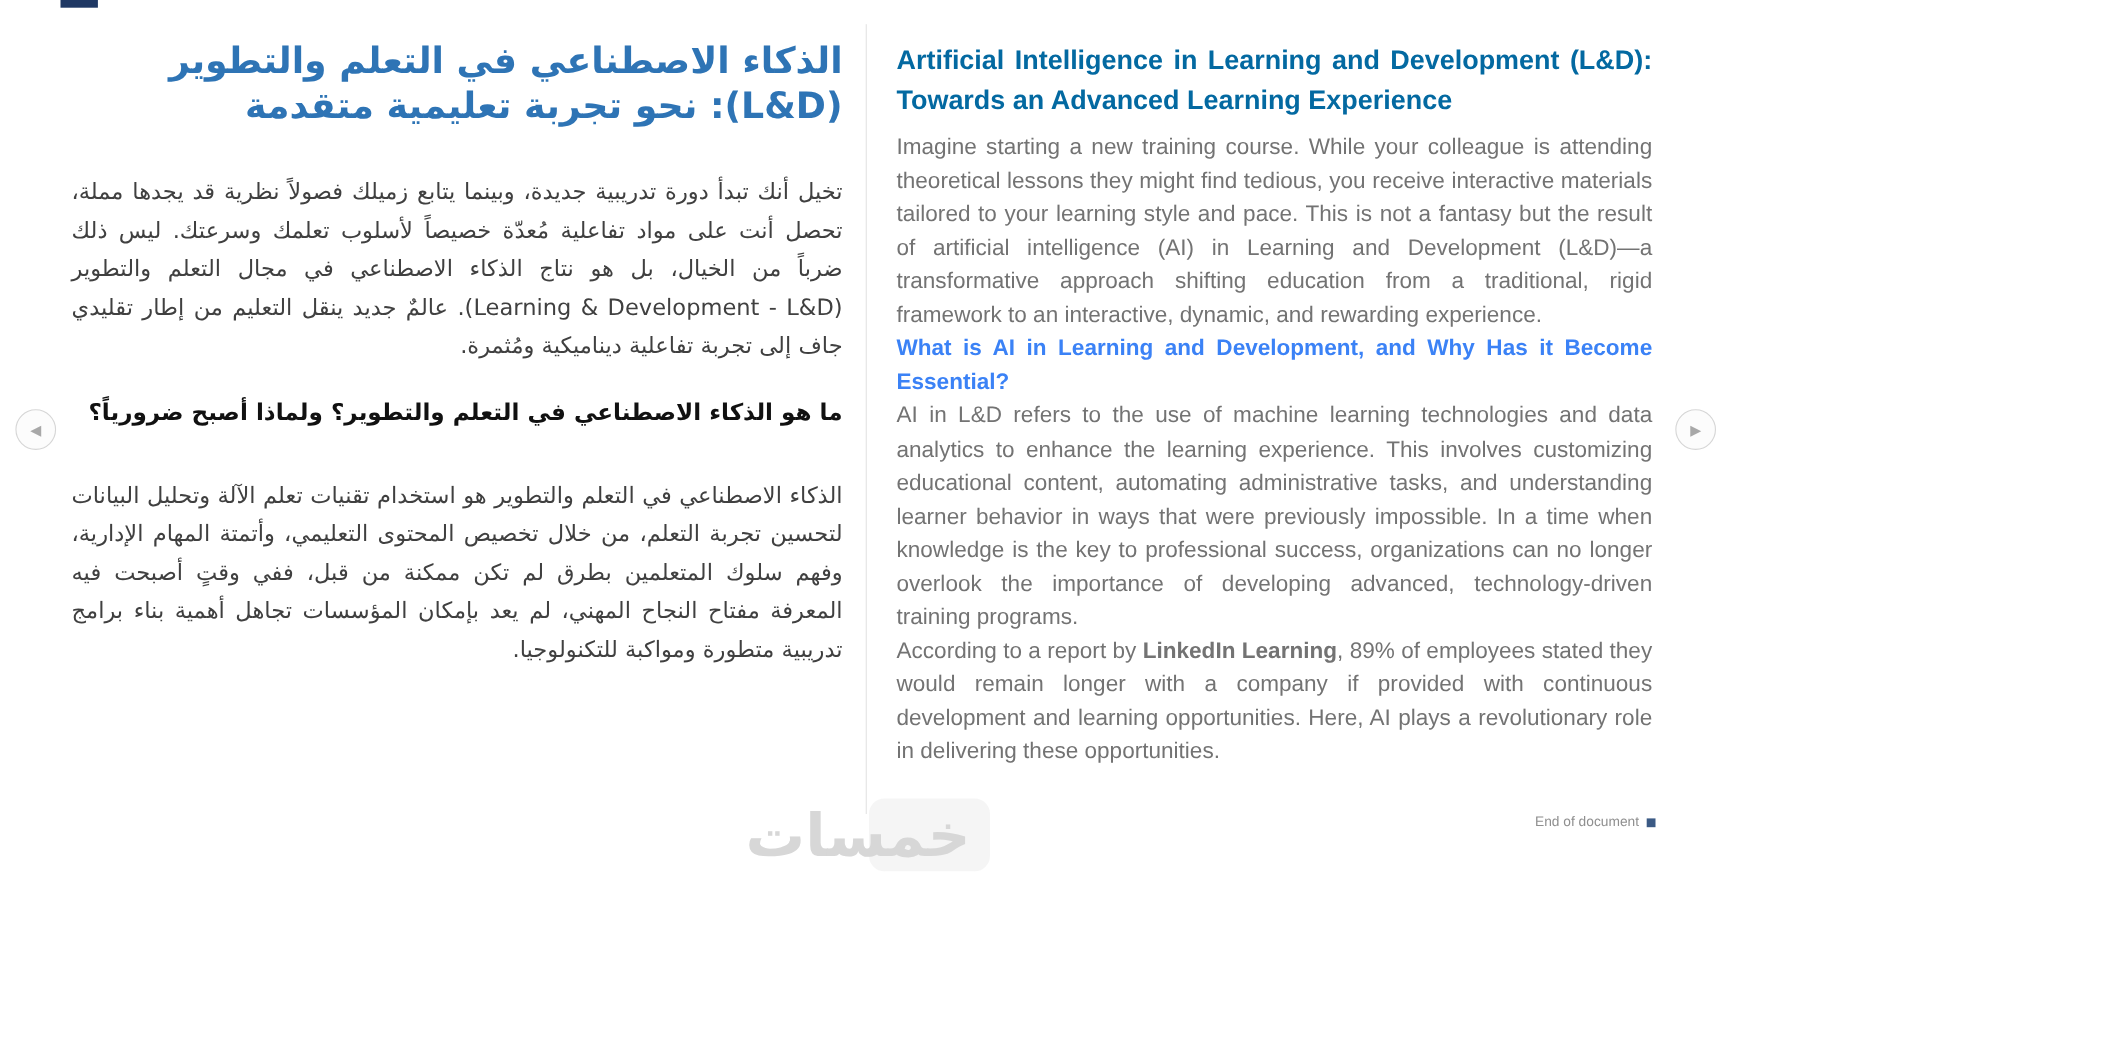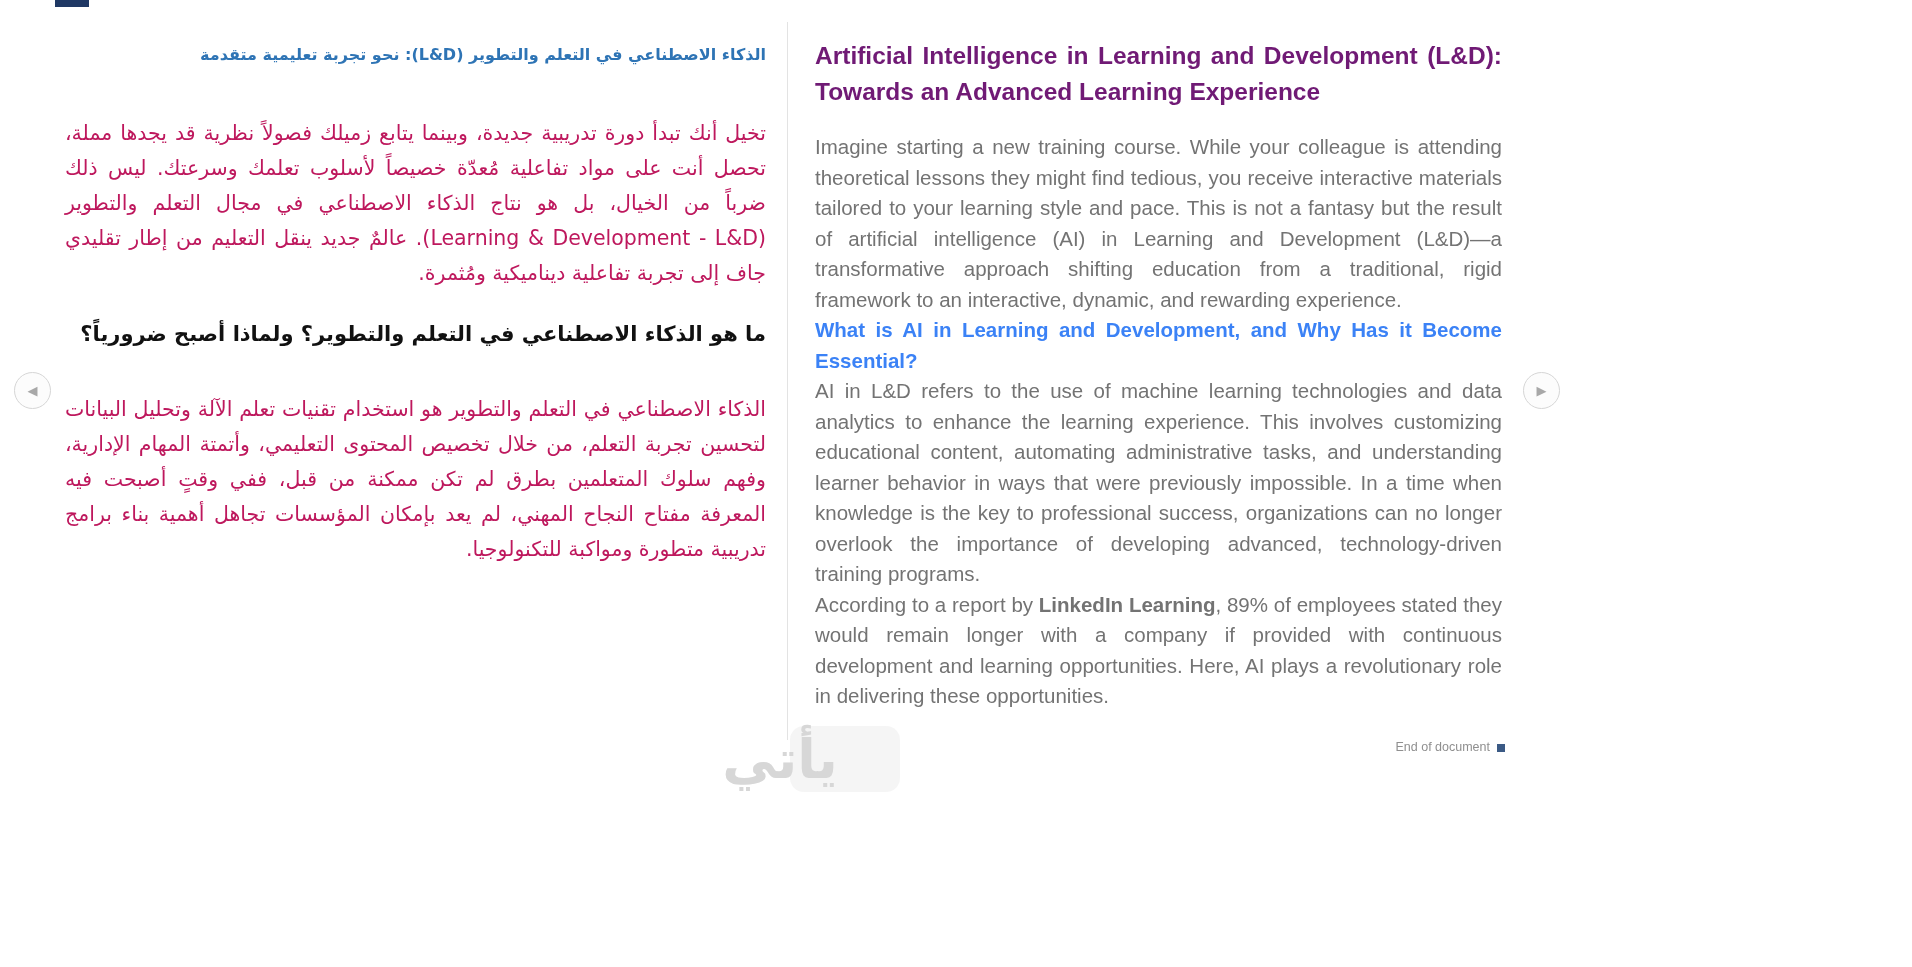--- a/index.html
+++ b/index.html
@@ -17,30 +17,30 @@
   .nav-circle { position:absolute; top:372px; width:37px; height:37px; border-radius:50%;
                 border:1px solid #d6d6d6; background:#fcfcfc; color:#a8a8a8;
                 display:flex; align-items:center; justify-content:center;
                 font-size:13px; cursor:pointer; user-select:none; }
   .nav-prev { left:14px; }
   .nav-next { left:1523px; }
 
   
   .col-ar { position:absolute; left:65px; top:34px; width:701px; direction:rtl;
             font-family:"DejaVu Sans", sans-serif; }
-  .col-ar .title { font-size:16px; font-weight:bold; color:#2e74b5;
+  .col-ar .title { font-size:33px; font-weight:bold; color:#2e74b5;
                    line-height:41px; text-align:right; margin-bottom:28px; }
-  .col-ar p { font-size:20.5px; line-height:35px; text-align:justify; margin-bottom:26px; color:#be185d;margin-top:41px; }
+  .col-ar p { font-size:20.5px; line-height:35px; text-align:justify; margin-bottom:26px; color:#404040;margin-top:41px; }
   .col-ar .subhead { font-size:21px; font-weight:bold; color:#111; text-align:right;
                      margin:1px 0 28px; line-height:34px; }
 
   
   .col-en { position:absolute; left:815px; top:38px; width:687px; direction:ltr; }
-  .col-en .title { font-size:24.5px; font-weight:bold; color:#701a75;
-                   line-height:36px; text-align:justify; margin-bottom:22px; }
+  .col-en .title { font-size:24.5px; font-weight:bold; color:#0369a1;
+                   line-height:36px; text-align:justify; margin-bottom:9px; }
   .col-en p { font-size:20.5px; line-height:30.5px; text-align:justify; color:#737373; margin:0; }
   .col-en .subhead { font-size:20.5px; line-height:30.5px; font-weight:bold; color:#3b82f6;
                      text-align:justify; margin:0; }
   .col-en b { font-weight:bold; }
 
   
   .watermark-wrap { position:absolute; left:640px; top:722px; width:280px; height:78px; }
   .watermark-box { position:absolute; left:150px; top:4px; width:110px; height:66px;
                    background:#ececec; border-radius:14px; opacity:.55; }
   .watermark-text { position:absolute; left:0; top:0; width:280px; text-align:center;
@@ -78,20 +78,20 @@
   <div class="col-en" lang="en" dir="ltr">
     <div class="title">Artificial Intelligence in Learning and Development (L&amp;D): Towards an Advanced Learning Experience</div>
     <p>Imagine starting a new training course. While your colleague is attending theoretical lessons they might find tedious, you receive interactive materials tailored to your learning style and pace. This is not a fantasy but the result of artificial intelligence (AI) in Learning and Development (L&amp;D)—a transformative approach shifting education from a traditional, rigid framework to an interactive, dynamic, and rewarding experience.</p>
     <p class="subhead">What is AI in Learning and Development, and Why Has it Become Essential?</p>
     <p>AI in L&amp;D refers to the use of machine learning technologies and data analytics to enhance the learning experience. This involves customizing educational content, automating administrative tasks, and understanding learner behavior in ways that were previously impossible. In a time when knowledge is the key to professional success, organizations can no longer overlook the importance of developing advanced, technology-driven training programs.</p>
     <p><span>According to a report by </span><b>LinkedIn Learning</b><span>, 89% of employees stated they would remain longer with a company if provided with continuous development and learning opportunities. Here, AI plays a revolutionary role in delivering these opportunities.</span></p>
   </div>
 
   <div class="watermark-wrap">
     <div class="watermark-box"></div>
-    <div class="watermark-text">يأتي</div>
+    <div class="watermark-text">خمسات</div>
   </div>
 
   <div class="end-doc">
     <span>End of document</span><span class="sq"></span>
   </div>
 
 </div>
 
 </body></html>

